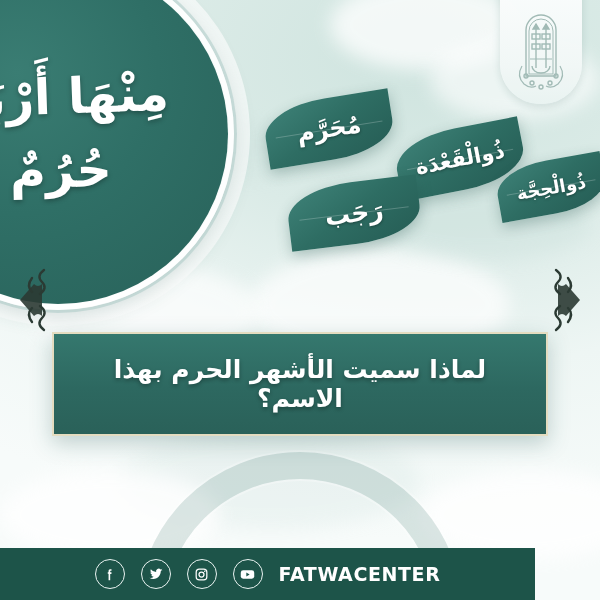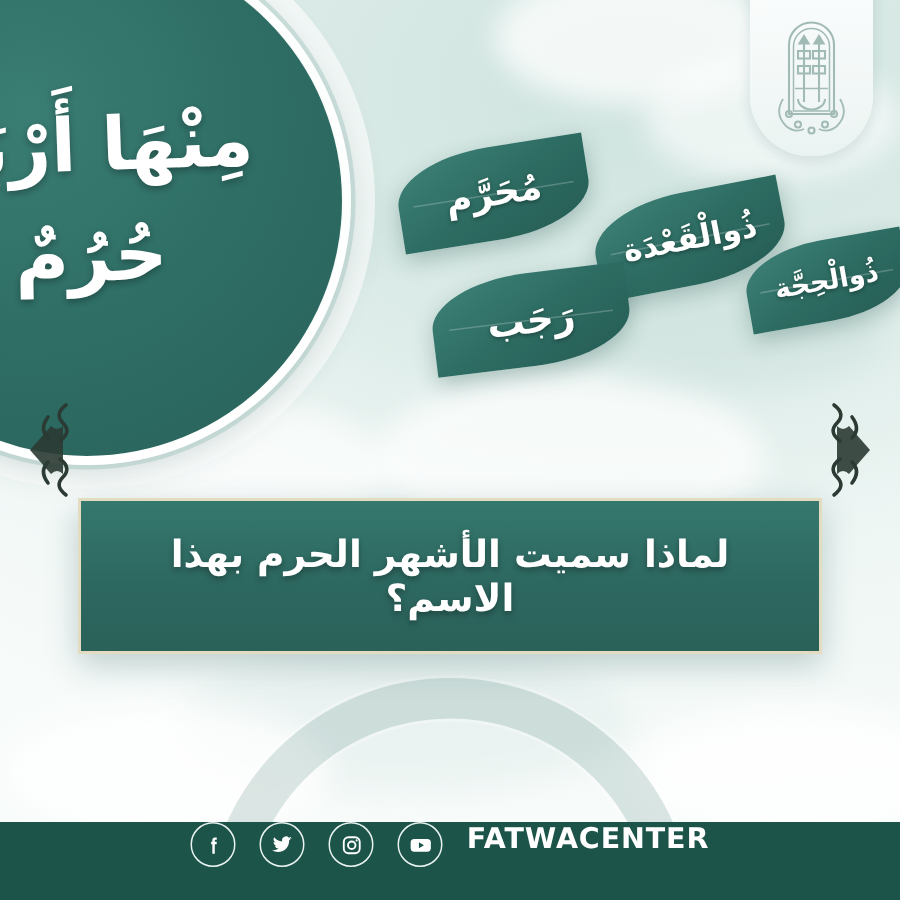--- a/index.html
+++ b/index.html
@@ -112,22 +112,22 @@
   #question-text{
     direction:rtl;color:#ffffff;font-size:25px;font-weight:700;
     letter-spacing:.2px;text-shadow:0 2px 4px rgba(0,0,0,.32);
     padding:0 14px;text-align:center;
   }
   .orn{position:absolute;top:50%;transform:translateY(-50%);width:40px;height:92px;}
   #orn-left{left:18px;}
   #orn-right{right:18px;}
   
   #footer{
-    position:absolute;left:0;bottom:0;width:600px;height:52px;
-    background:#1d5449;display:flex;align-items:flex-start;justify-content:center;gap:12px;
+    position:absolute;left:0;bottom:0;width:535px;height:52px;
+    background:#1d5449;display:flex;align-items:center;justify-content:center;gap:12px;
   }
   .social{
     width:28px;height:28px;border-radius:50%;
     border:1.6px solid #e9f3f1;margin-right:4px;
     display:flex;align-items:center;justify-content:center;
     color:#ffffff;flex:0 0 auto;
   }
   .social:last-of-type{margin-right:9px;}
   #footer-handle{
     color:#ffffff;font-size:19px;font-weight:700;letter-spacing:.6px;

